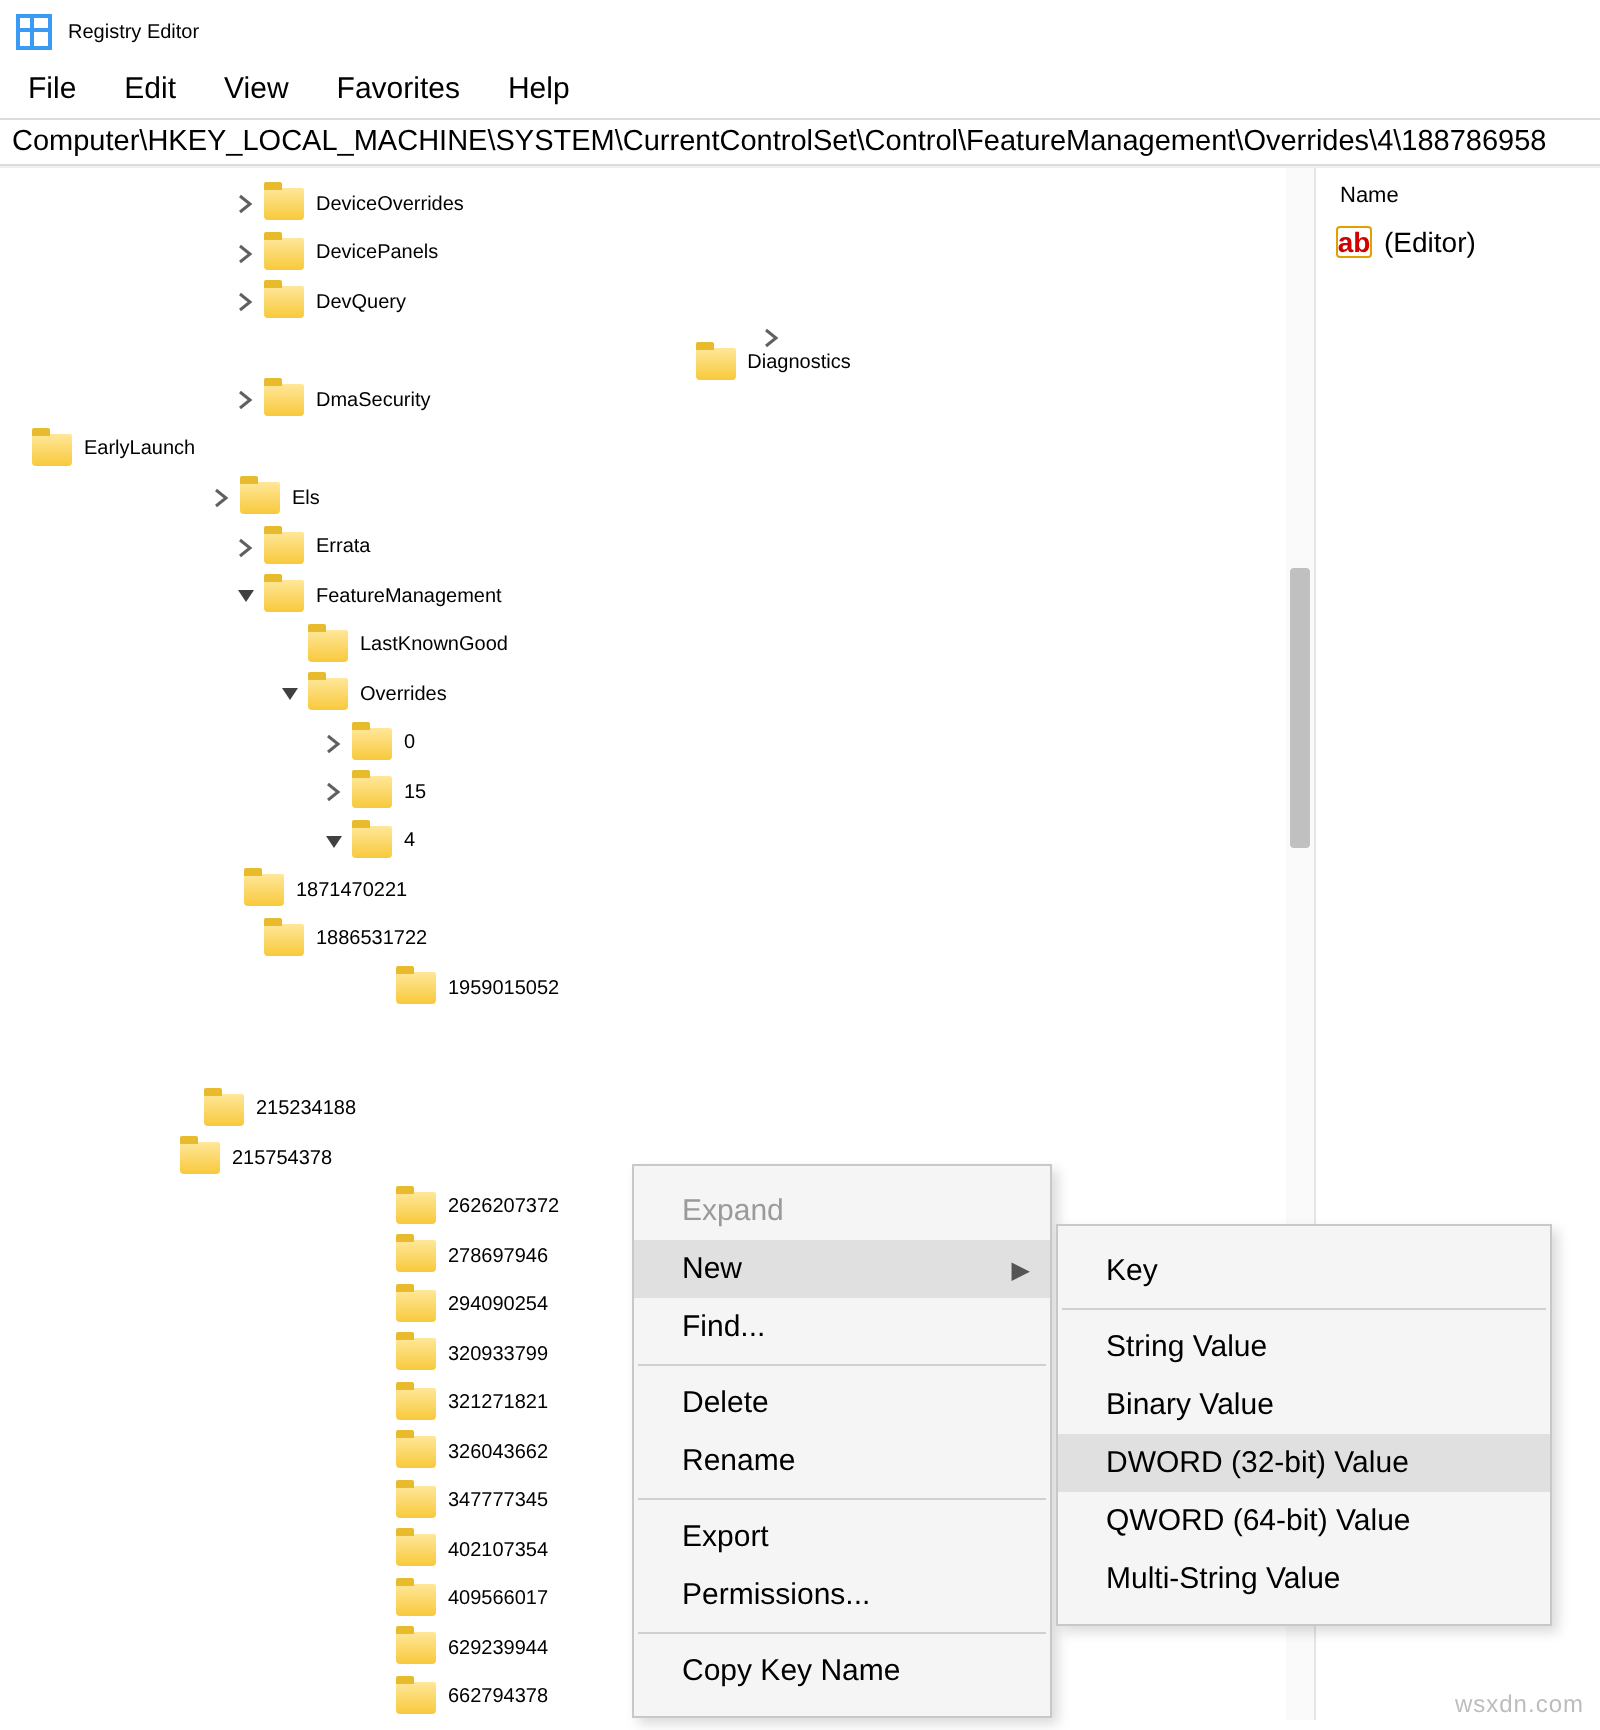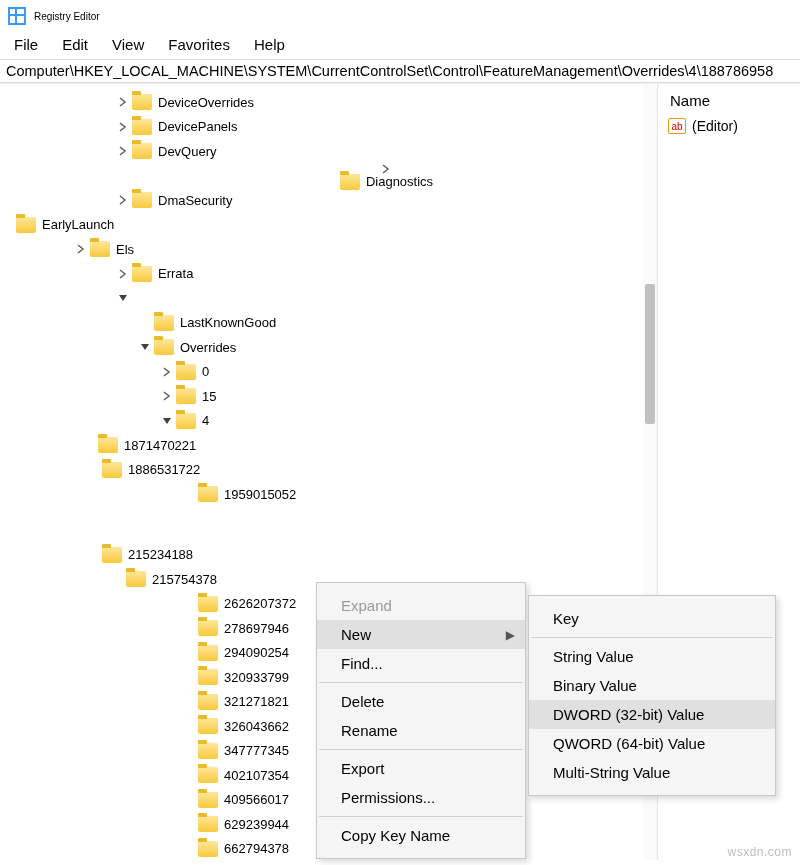--- a/index.html
+++ b/index.html
@@ -67,37 +67,37 @@
     width: 10px;
     height: 140px;
     background: #c0c0c0;
     border-radius: 2px;
   }
   .values-pane {
     flex: 1;
     padding: 6px 4px;
   }
   .col-header {
-    font-size: 15px;
+    font-size: 11px;
     padding: 2px 8px 6px;
     border-bottom: 1px solid transparent;
   }
   .value-row {
     display: flex;
     align-items: center;
     gap: 6px;
     padding: 2px 6px;
   }
   .ab-icon {
     display: inline-flex;
     width: 18px; height: 16px;
     border: 1px solid #e0a000;
     background: #fff;
-    font-size: 10px;
-    font-weight: normal;
+    font-size: 14px;
+    font-weight: bold;
     color: #d00000;
     align-items: center;
     justify-content: center;
     border-radius: 2px;
   }
   
   .tree { position: relative; }
   .row {
     display: flex;
     align-items: center;
@@ -124,21 +124,21 @@
     border-radius: 1px 1px 2px 2px;
   }
   .folder::before {
     content: "";
     position: absolute;
     top: -3px; left: 0;
     width: 9px; height: 4px;
     background: #e8bb2d;
     border-radius: 1px 1px 0 0;
   }
-  .label { font-size: 13px; }
+  .label { font-size: 10px; }
   .selected .label-box {
     background: #cce8ff;
     outline: 1px solid #99d1ff;
     padding: 1px 2px;
   }
   .label-box { display: inline-flex; align-items: center; }
   
   .ctx {
     position: absolute;
     background: #f5f5f5;
@@ -163,21 +163,21 @@
   }
   .ctx .sub-arrow {
     position: absolute;
     right: 10px;
     top: 50%;
     transform: translateY(-50%);
     font-size: 12px;
     color: #555;
   }
   #ctx1 { left: 316px; top: 582px; width: 210px; }
-  #ctx2 { left: 528px; top: 595px; width: 248px; }
+  #ctx2 { left: 528px; top: 612px; width: 248px; }
   .watermark {
     position: absolute;
     right: 8px; bottom: 6px;
     font-size: 12px;
     color: #bdbdbd;
     letter-spacing: .5px;
   }
 </style>
 </head>
 <body>
@@ -263,129 +263,133 @@
             <span class="label">DmaSecurity</span>
           </span>
         </div>
         <div class="row" style="">
           <span class="chev none"></span>
           <span class="label-box">
             <span class="folder"></span>
             <span class="label">EarlyLaunch</span>
           </span>
         </div>
+        <div class="row" style="padding-left: 104px;">
+          <span class="chev ">
+            <svg width="10" height="10" viewBox="0 0 10 10">
+              <path d="M2 1 L7 5 L2 9" fill="none" stroke="#606060" stroke-width="1.5"></path>
+            </svg>
+          </span>
+          <span class="label-box">
+            <span class="folder"></span>
+            <span class="label">Els</span>
+          </span>
+        </div>
+        <div class="row" style="padding-left: 116px;">
+          <span class="chev ">
+            <svg width="10" height="10" viewBox="0 0 10 10">
+              <path d="M2 1 L7 5 L2 9" fill="none" stroke="#606060" stroke-width="1.5"></path>
+            </svg>
+          </span>
+          <span class="label-box">
+            <span class="folder"></span>
+            <span class="label">Errata</span>
+          </span>
+        </div>
+        <div class="row" style="padding-left: 116px;">
+          <span class="chev ">
+            <svg width="10" height="10" viewBox="0 0 10 10">
+              <path d="M1 2 L9 2 L5 8 Z" fill="#404040"></path>
+            </svg>
+          </span>
+          <span class="label-box">
+            <span class="folder"></span>
+            <span class="label">FeatureManagement</span>
+          </span>
+        </div>
+        <div class="row" style="padding-left: 138px;">
+          <span class="chev none"></span>
+          <span class="label-box">
+            <span class="folder"></span>
+            <span class="label">LastKnownGood</span>
+          </span>
+        </div>
+        <div class="row" style="padding-left: 138px;">
+          <span class="chev ">
+            <svg width="10" height="10" viewBox="0 0 10 10">
+              <path d="M1 2 L9 2 L5 8 Z" fill="#404040"></path>
+            </svg>
+          </span>
+          <span class="label-box">
+            <span class="folder"></span>
+            <span class="label">Overrides</span>
+          </span>
+        </div>
+        <div class="row" style="padding-left: 160px;">
+          <span class="chev ">
+            <svg width="10" height="10" viewBox="0 0 10 10">
+              <path d="M2 1 L7 5 L2 9" fill="none" stroke="#606060" stroke-width="1.5"></path>
+            </svg>
+          </span>
+          <span class="label-box">
+            <span class="folder"></span>
+            <span class="label">0</span>
+          </span>
+        </div>
+        <div class="row" style="padding-left: 160px;">
+          <span class="chev ">
+            <svg width="10" height="10" viewBox="0 0 10 10">
+              <path d="M2 1 L7 5 L2 9" fill="none" stroke="#606060" stroke-width="1.5"></path>
+            </svg>
+          </span>
+          <span class="label-box">
+            <span class="folder"></span>
+            <span class="label">15</span>
+          </span>
+        </div>
+        <div class="row" style="padding-left: 160px;">
+          <span class="chev ">
+            <svg width="10" height="10" viewBox="0 0 10 10">
+              <path d="M1 2 L9 2 L5 8 Z" fill="#404040"></path>
+            </svg>
+          </span>
+          <span class="label-box">
+            <span class="folder"></span>
+            <span class="label">4</span>
+          </span>
+        </div>
+        <div class="row" style="padding-left: 106px;">
+          <span class="chev none"></span>
+          <span class="label-box">
+            <span class="folder"></span>
+            <span class="label">1871470221</span>
+          </span>
+        </div>
+        <div class="row" style="padding-left: 116px;">
+          <span class="chev none"></span>
+          <span class="label-box">
+            <span class="folder"></span>
+            <span class="label">1886531722</span>
+          </span>
+        </div>
+        <div class="row" style="padding-left: 182px;">
+          <span class="chev none"></span>
+          <span class="label-box">
+            <span class="folder"></span>
+            <span class="label">1959015052</span>
+          </span>
+        </div>
+        <div class="row" style="padding-left: 86px; margin-top: 36px;">
+          <span class="chev none"></span>
+          <span class="label-box">
+            <span class="folder"></span>
+            <span class="label">215234188</span>
+          </span>
+        </div>
         <div class="row" style="padding-left: 74px;">
-          <span class="chev ">
-            <svg width="10" height="10" viewBox="0 0 10 10">
-              <path d="M2 1 L7 5 L2 9" fill="none" stroke="#606060" stroke-width="1.5"></path>
-            </svg>
-          </span>
-          <span class="label-box">
-            <span class="folder"></span>
-            <span class="label">Els</span>
-          </span>
-        </div>
-        <div class="row" style="padding-left: 116px;">
-          <span class="chev ">
-            <svg width="10" height="10" viewBox="0 0 10 10">
-              <path d="M2 1 L7 5 L2 9" fill="none" stroke="#606060" stroke-width="1.5"></path>
-            </svg>
-          </span>
-          <span class="label-box">
-            <span class="folder"></span>
-            <span class="label">Errata</span>
-          </span>
-        </div>
-        <div class="row" style="padding-left: 116px;">
-          <span class="chev ">
-            <svg width="10" height="10" viewBox="0 0 10 10">
-              <path d="M1 2 L9 2 L5 8 Z" fill="#404040"></path>
-            </svg>
-          </span>
-        </div>
-        <div class="row" style="padding-left: 138px;">
-          <span class="chev none"></span>
-          <span class="label-box">
-            <span class="folder"></span>
-            <span class="label">LastKnownGood</span>
-          </span>
-        </div>
-        <div class="row" style="padding-left: 138px;">
-          <span class="chev ">
-            <svg width="10" height="10" viewBox="0 0 10 10">
-              <path d="M1 2 L9 2 L5 8 Z" fill="#404040"></path>
-            </svg>
-          </span>
-          <span class="label-box">
-            <span class="folder"></span>
-            <span class="label">Overrides</span>
-          </span>
-        </div>
-        <div class="row" style="padding-left: 160px;">
-          <span class="chev ">
-            <svg width="10" height="10" viewBox="0 0 10 10">
-              <path d="M2 1 L7 5 L2 9" fill="none" stroke="#606060" stroke-width="1.5"></path>
-            </svg>
-          </span>
-          <span class="label-box">
-            <span class="folder"></span>
-            <span class="label">0</span>
-          </span>
-        </div>
-        <div class="row" style="padding-left: 160px;">
-          <span class="chev ">
-            <svg width="10" height="10" viewBox="0 0 10 10">
-              <path d="M2 1 L7 5 L2 9" fill="none" stroke="#606060" stroke-width="1.5"></path>
-            </svg>
-          </span>
-          <span class="label-box">
-            <span class="folder"></span>
-            <span class="label">15</span>
-          </span>
-        </div>
-        <div class="row" style="padding-left: 160px;">
-          <span class="chev ">
-            <svg width="10" height="10" viewBox="0 0 10 10">
-              <path d="M1 2 L9 2 L5 8 Z" fill="#404040"></path>
-            </svg>
-          </span>
-          <span class="label-box">
-            <span class="folder"></span>
-            <span class="label">4</span>
-          </span>
-        </div>
-        <div class="row" style="padding-left: 82px;">
-          <span class="chev none"></span>
-          <span class="label-box">
-            <span class="folder"></span>
-            <span class="label">1871470221</span>
-          </span>
-        </div>
-        <div class="row" style="padding-left: 86px;">
-          <span class="chev none"></span>
-          <span class="label-box">
-            <span class="folder"></span>
-            <span class="label">1886531722</span>
-          </span>
-        </div>
-        <div class="row" style="padding-left: 182px;">
-          <span class="chev none"></span>
-          <span class="label-box">
-            <span class="folder"></span>
-            <span class="label">1959015052</span>
-          </span>
-        </div>
-        <div class="row" style="padding-left: 86px; margin-top: 36px;">
-          <span class="chev none"></span>
-          <span class="label-box">
-            <span class="folder"></span>
-            <span class="label">215234188</span>
-          </span>
-        </div>
-        <div class="row" style="padding-left: 110px;">
           <span class="chev none"></span>
           <span class="label-box">
             <span class="folder"></span>
             <span class="label">215754378</span>
           </span>
         </div>
         <div class="row" style="padding-left: 182px;">
           <span class="chev none"></span>
           <span class="label-box">
             <span class="folder"></span>

